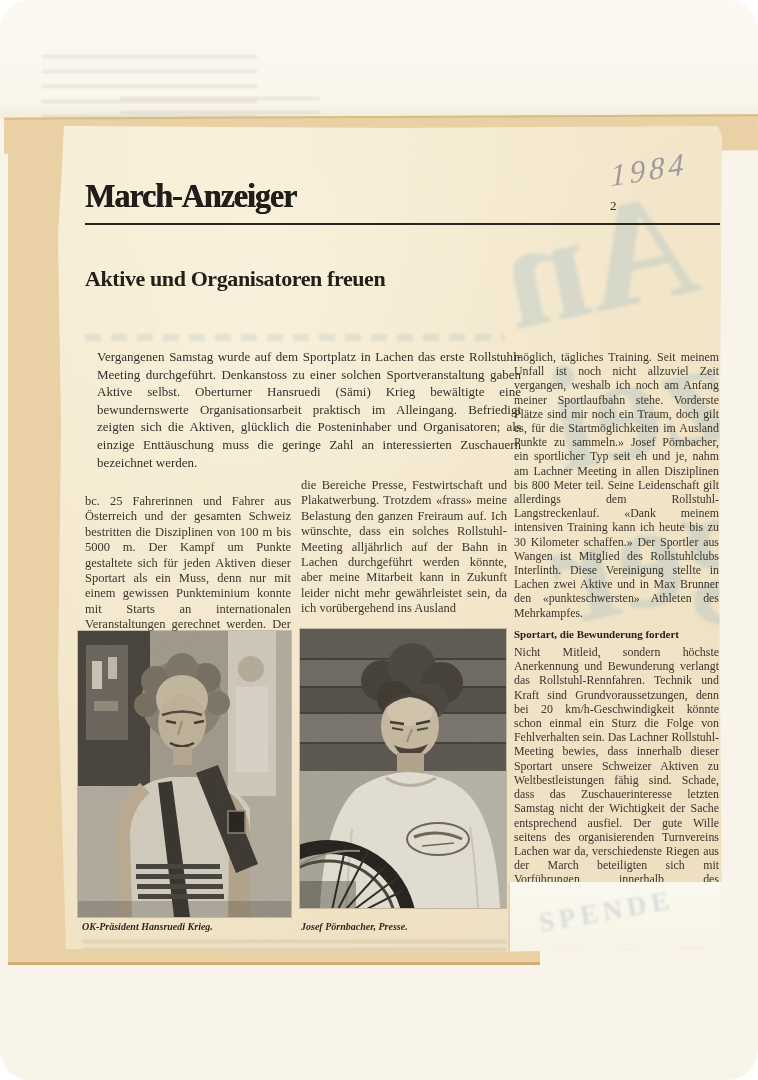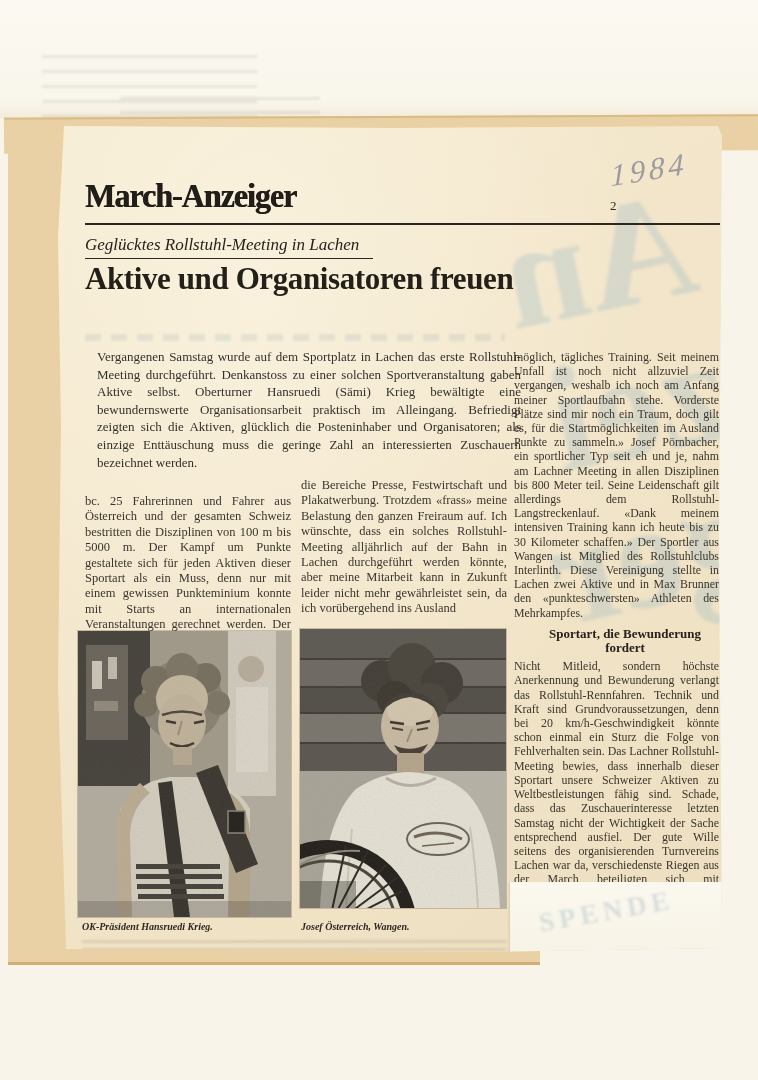--- a/index.html
+++ b/index.html
@@ -2,20 +2,21 @@
 <html><head>
 <meta charset="utf-8">
 <style>
   html,body{margin:0;padding:0;}
   .page{
     position:relative;
     width:758px;height:1080px;
     background:#f8f4e9;
     overflow:hidden;
     font-family:"Liberation Serif", serif;
+    border-radius:31px;
   }
   
   .top-strip{
     position:absolute;left:0;top:0;width:758px;height:118px;
     background:linear-gradient(180deg,#fbf9f1 0%,#f9f6ec 85%,#f3ecdb 100%);
   }
   .ghost-top{
     position:absolute;left:42px;top:46px;width:215px;height:72px;
     background:repeating-linear-gradient(0deg,
       rgba(145,138,118,0.20) 0 3px, transparent 3px 15px);
@@ -71,21 +72,21 @@
     background:#2a2620;
   }
   .kicker{
     position:absolute;left:27px;top:109px;
     font-style:italic;font-size:17px;color:#262219;
     padding-bottom:3px;border-bottom:1.6px solid #2a2620;
     padding-right:14px;
   }
   .headline{
     position:absolute;left:27px;top:136px;margin:0;width:500px;
-    font-size:31px;line-height:34px;font-weight:700;
+    font-size:22px;line-height:34px;font-weight:700;
     letter-spacing:-0.4px;color:#232019;
   }
   .ghost-lead-line{
     position:absolute;left:27px;top:208px;width:420px;height:7px;
     background:repeating-linear-gradient(90deg,
       rgba(110,145,165,.14) 0 16px, transparent 16px 26px);
     filter:blur(1px);
   }
   .lead{
     position:absolute;left:27px;top:210px;width:424px;margin:12px;
@@ -95,22 +96,22 @@
   .bodytext{
     font-size:12.5px;line-height:15.4px;text-align:justify;
     color:#3a352e;
   }
   .col1{position:absolute;left:27px;top:368px;width:206px;}
   .col2{position:absolute;left:243px;top:352px;width:206px;}
   .col3{position:absolute;left:456px;top:224px;width:205px;
     font-size:11.9px;line-height:14.2px;text-align:justify;color:#3a352e;}
   .col3 p{margin:0;}
   .col3 h3{
-    margin:7px 0 4px 17px;font-size:13px;color:#26221c;
-    text-align:center;letter-spacing:0;
+    margin:7px 0 4px 0;font-size:11px;color:#26221c;
+    text-align:left;letter-spacing:0;
   }
   .photo{
     position:absolute;overflow:hidden;background:#9b968a;
     box-shadow:0 0 0 1px rgba(60,55,45,.25);
   }
   .photo-left{left:20px;top:505px;width:213px;height:286px;}
   .photo-right{left:242px;top:503px;width:206px;height:279px;}
   .caption{
     position:absolute;top:795px;
     font-style:italic;font-weight:700;font-size:10px;color:#2c2822;
@@ -164,21 +165,20 @@
     <div class="ghost-mirror">Anzeiger</div>
 
     <h1 class="masthead">March-Anzeiger</h1>
 
     <span class="pagenum">2</span>
 
     <div class="handwriting">1984</div>
 
     <div class="rule"></div>
 
-    <div class="kicker">Geglücktes Rollstuhl-Meeting in Lachen</div>
 
     <h2 class="headline"><span>Aktive und Organisatoren freuen</span><br></h2>
 
     <div class="ghost-lead-line"></div>
 
     <p class="lead">Vergangenen Samstag wurde auf dem Sportplatz in Lachen das erste Rollstuhl-Meeting durchgeführt. Denkanstoss zu einer solchen Sportveranstaltung gaben Aktive selbst. Oberturner Hansruedi (Sämi) Krieg bewältigte eine bewundernswerte Organisationsarbeit praktisch im Alleingang. Befriedigt zeigten sich die Aktiven, glücklich die Posteninhaber und Organisatoren; als einzige Enttäuschung muss die geringe Zahl an interessierten Zuschauern bezeichnet werden.</p>
 
     <div class="bodytext col1">bc. 25 Fahrerinnen und Fahrer aus Österreich und der gesamten Schweiz bestritten die Disziplinen von 100 m bis 5000 m. Der Kampf um Punkte gestaltete sich für jeden Aktiven dieser Sportart als ein Muss, denn nur mit einem gewissen Punkteminium konnte mit Starts an internationalen Veranstaltungen gerechnet werden. Der Rollstuhlsport ist</div>
 
     <div class="bodytext col2">die Bereiche Presse, Festwirtschaft und Plakatwerbung. Trotzdem «frass» meine Belastung den ganzen Freiraum auf. Ich wünschte, dass ein solches Rollstuhl-Meeting alljährlich auf der Bahn in Lachen durchgeführt werden könnte, aber meine Mitarbeit kann in Zukunft leider nicht mehr gewährleistet sein, da ich vorübergehend ins Ausland</div>
@@ -284,21 +284,21 @@
           <circle cx="28" cy="300" r="68" fill="none" stroke="#494439" stroke-width="3"></circle>
           <path d="M28,300 L86,236 M28,300 L102,262 M28,300 L68,222 M28,300 L46,216 M28,300 L98,248" stroke="#2c2822" stroke-width="2"></path>
           <path d="M-30,260 Q10,218 60,222" stroke="#8e897d" stroke-width="2" fill="none"></path>
         </g>
         <rect x="0" y="252" width="56" height="27" fill="rgba(30,28,24,0.35)"></rect>
         <rect width="206" height="279" filter="url(#grainR)" opacity="0.55"></rect>
       </svg>
     </figure>
 
     <div class="caption caption-left">OK-Präsident Hansruedi Krieg.</div>
-    <div class="caption caption-right">Josef Österreich, Wangen.</div>
+    <div class="caption caption-right">Josef Pörnbacher, Presse.</div>
 
     <div class="ghost-bottom"></div>
 
     <div class="white-patch">
       <span class="ghost-word">SPENDE</span>
     </div>
 
   </article>
 </div>
 

